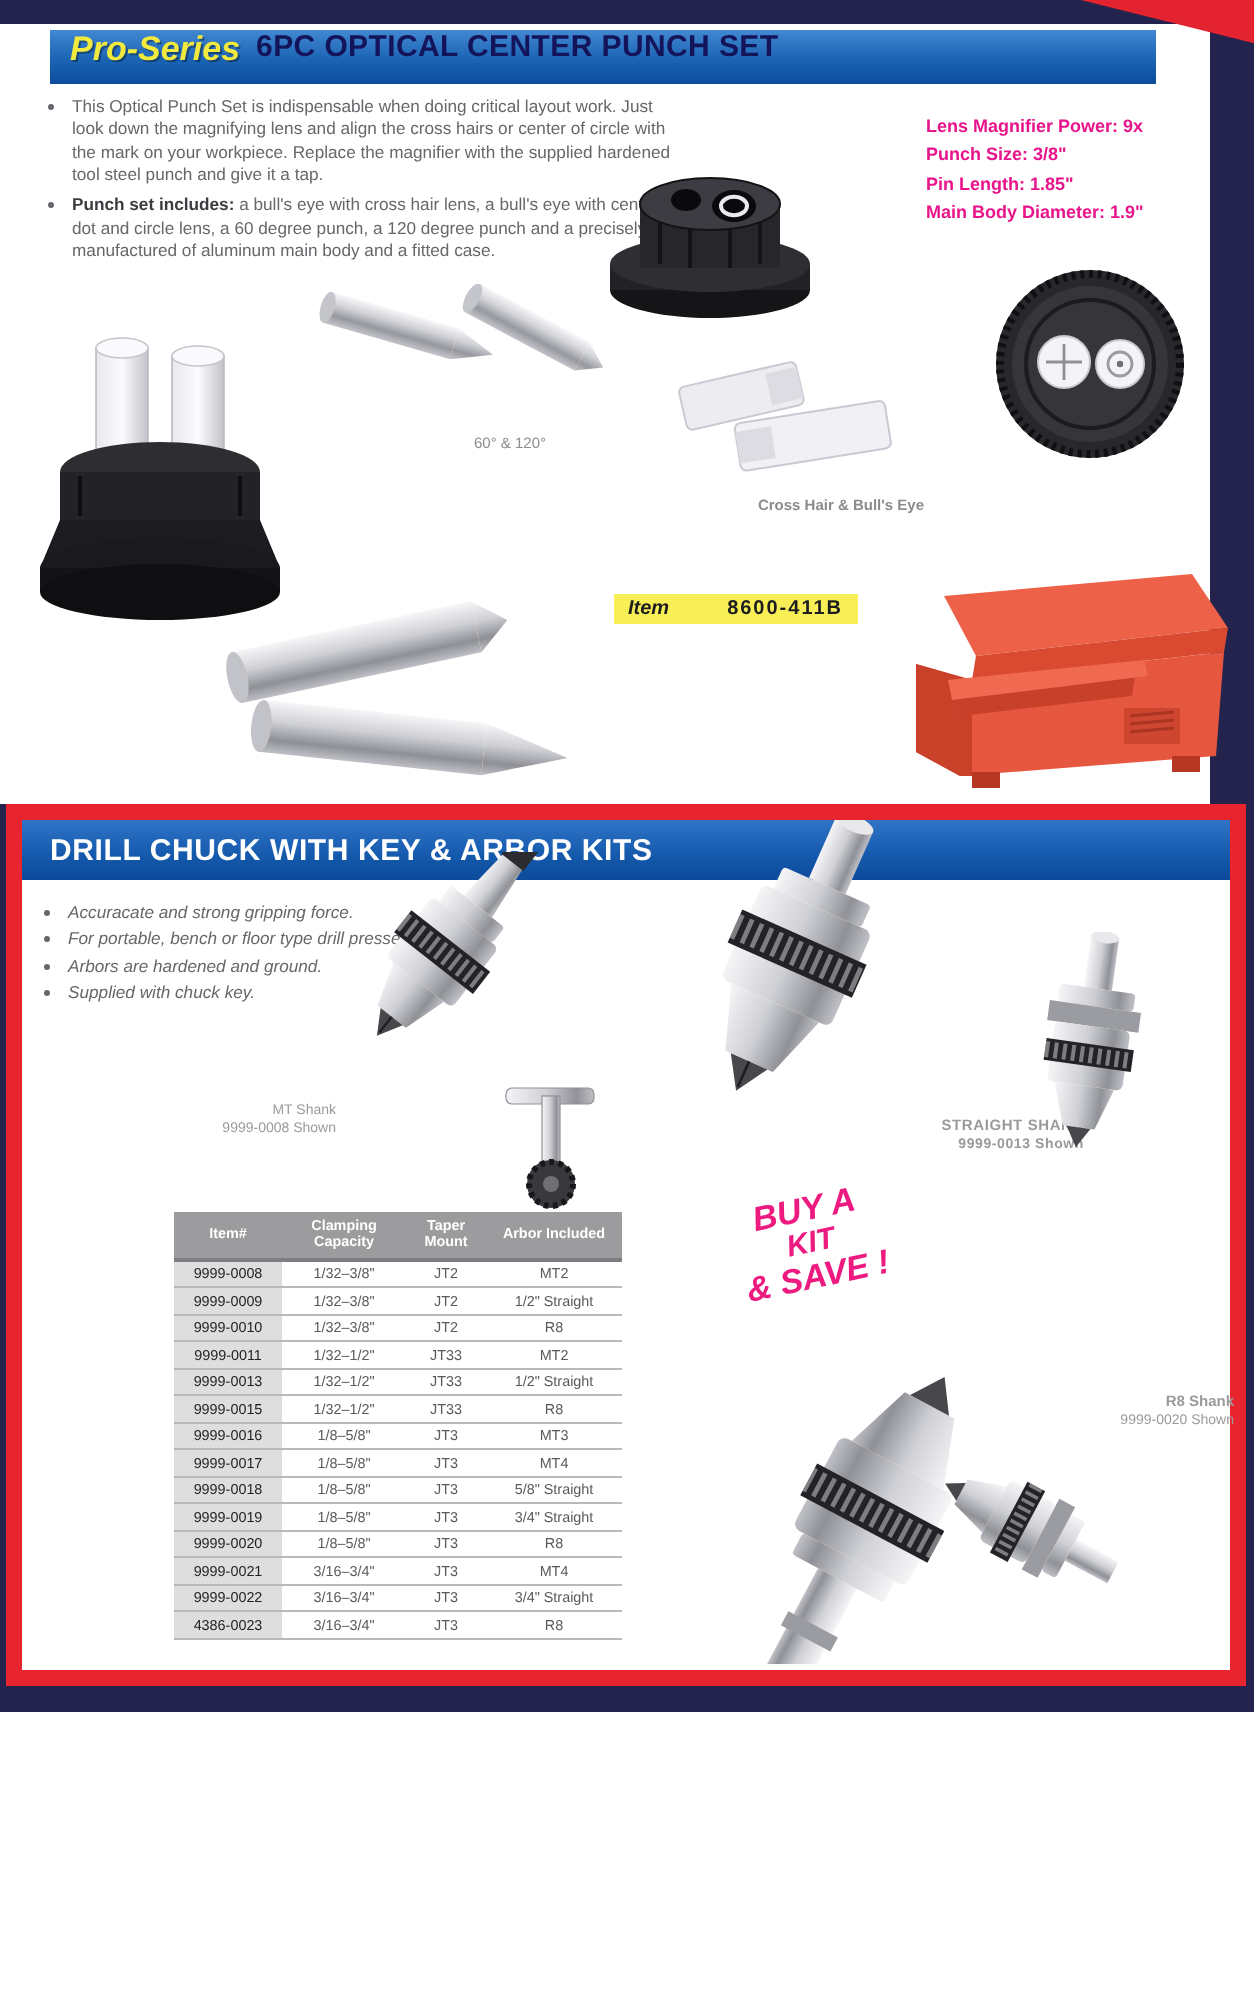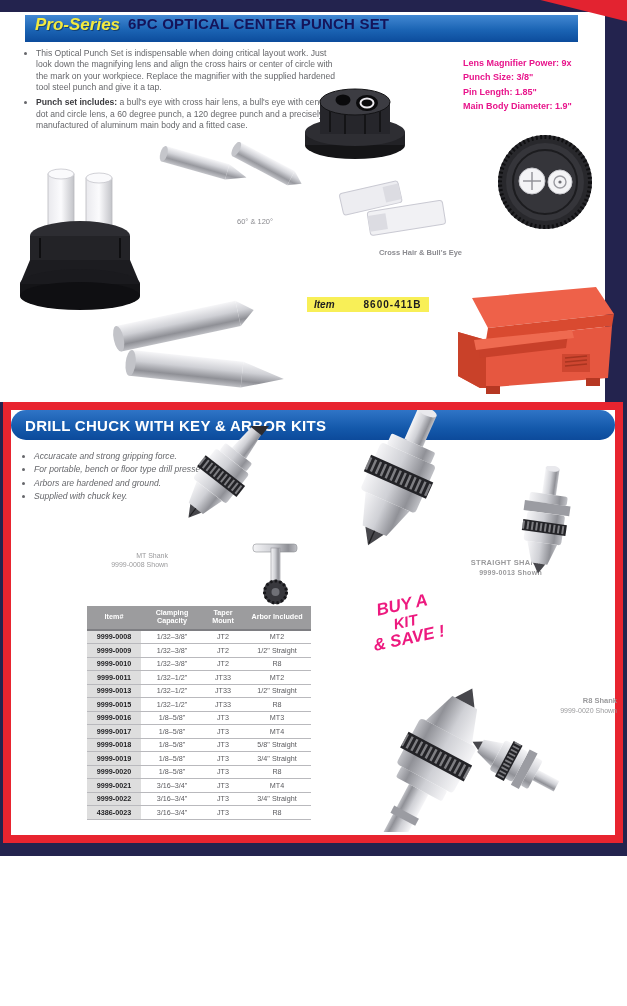--- a/index.html
+++ b/index.html
@@ -47,21 +47,21 @@
   .img-bigpunches{left:108px;top:288px;}
   .img-case{left:446px;top:282px;}
 
   
   .redbox{position:absolute;left:3px;top:402px;width:620px;height:441px;background:#fff;
           border:8px solid #e8242f;box-sizing:border-box;}
   .redbox .abs{position:absolute;}
   .banner2{left:0;top:0;width:604px;height:30px;
            background:linear-gradient(180deg,#2f74c6 0%,#1459ab 60%,#0c4a9b 100%);
            display:flex;align-items:center;padding-left:14px;box-sizing:border-box;
-           color:#ffffff;font-weight:bold;font-size:15px;letter-spacing:.3px;border-radius:15px;}
+           color:#ffffff;font-weight:bold;font-size:15px;letter-spacing:.3px;}
   .bullets2{left:9px;top:40px;width:310px;margin:0;padding:0 0 0 14px;
             color:#66676b;font-size:8.6px;line-height:1.55;font-style:italic;}
   .bullets2 li{margin:0;}
 
   .cap2{color:#9a9a9c;font-size:7px;text-align:right;line-height:1.3;}
   .cap-mt{left:37px;top:141px;width:120px;}
   .cap-straight{left:381px;top:148px;width:150px;font-weight:bold;letter-spacing:.3px;}
   .cap-straight div:first-child{font-size:7.5px;}
   .cap-r8{left:481px;top:286px;width:125px;}
   .cap-r8 div:first-child{font-weight:bold;font-size:7.5px;}
@@ -80,21 +80,21 @@
   .img-r8small{left:434px;top:300px;}
 
   
   .spec-table{left:57px;top:196px;padding-left:19px;}
   table{border-collapse:collapse;font-size:7.2px;table-layout:fixed;width:224px;}
   col.c1{width:54px;}col.c2{width:62px;}col.c3{width:40px;}col.c4{width:68px;}
   th{background:#9c9c9e;color:#fff;font-weight:bold;padding:3px 1px;line-height:1.15;
      text-align:center;vertical-align:middle;}
   td{padding:1px 2px;border-bottom:1px solid #b9b9bd;color:#5a5a5e;text-align:center;
      height:10.5px;vertical-align:middle;white-space:nowrap;}
-  td:first-child{background:#dedede;color:#1f1f22;font-weight:bold;}
+  td:first-child{background:#dedede;color:#1f1f22;font-weight:normal;}
   thead tr{border-bottom:2px solid #7e7e82;}
 </style>
 </head>
 <body>
 
 <div class="page">
 
   <div class="abs navy-top"></div>
   <div class="abs navy-right"></div>
   <div class="abs navy-left-sliver"></div>

